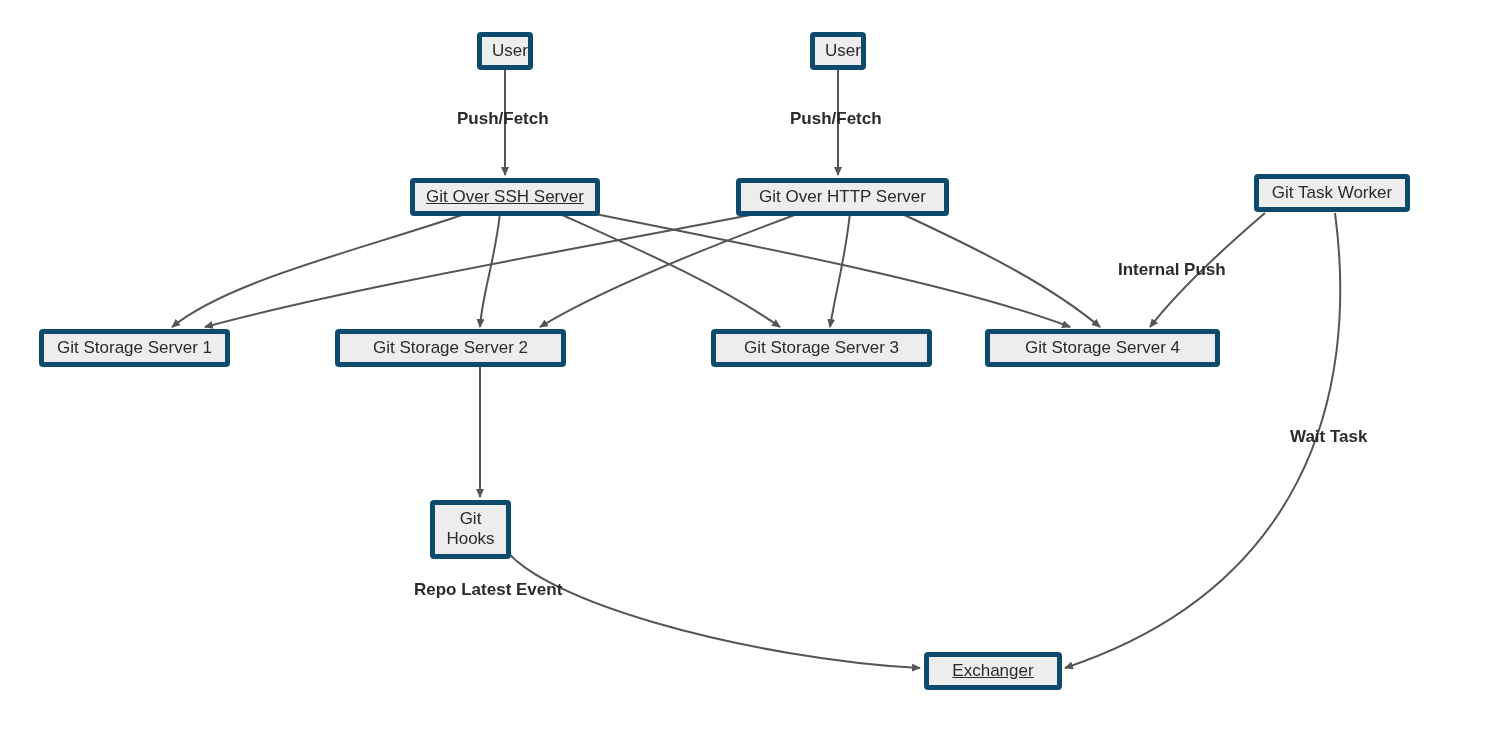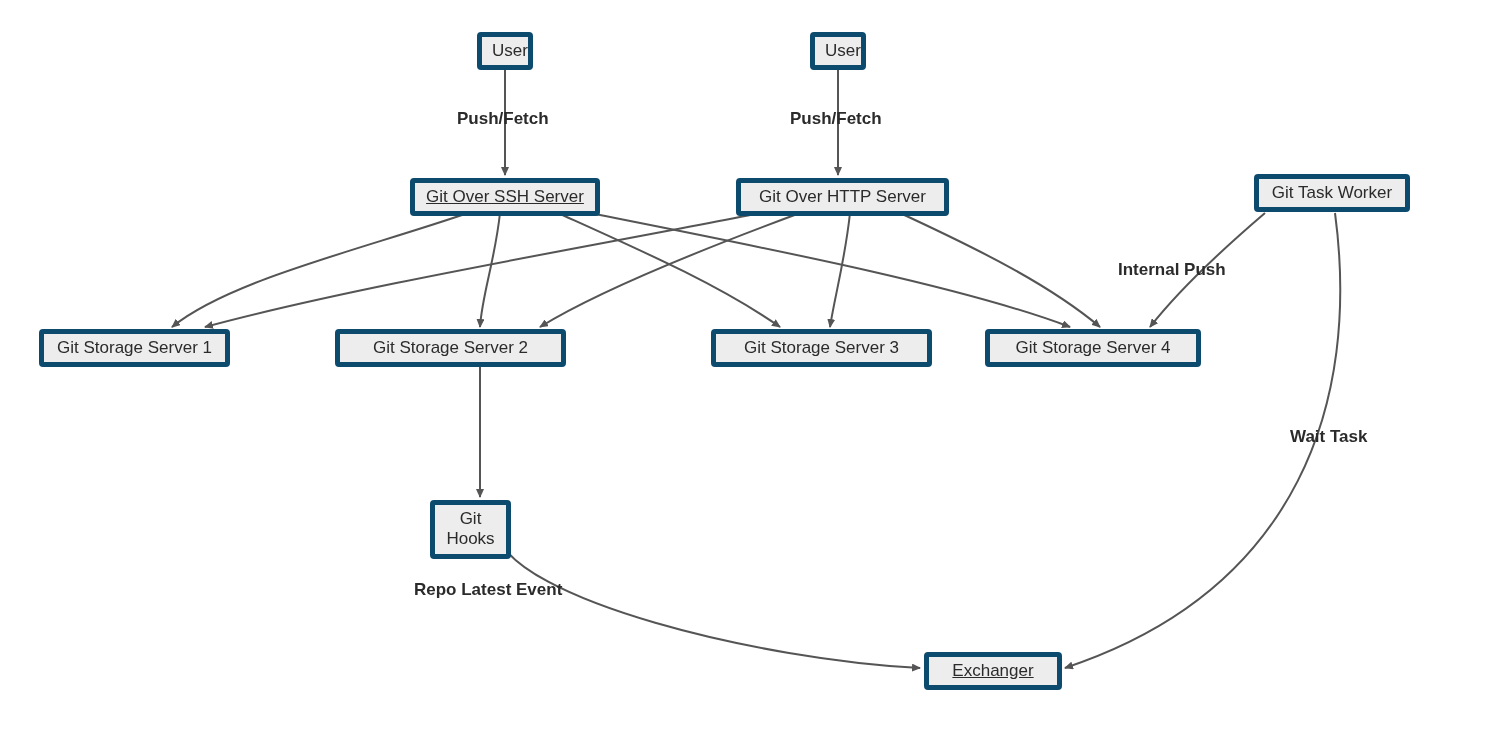--- a/index.html
+++ b/index.html
@@ -85,21 +85,21 @@
 
 <div class="node" style="left:410px; top:178px; width:190px;text-decoration:underline;">Git Over SSH Server</div>
 <div class="node" style="left:716px; top:178px; width:213px;margin-left:20px;">Git Over HTTP Server</div>
 <div class="node" style="left:1254px; top:174px; width:156px;">Git Task Worker</div>
 
 <div class="label" style="left:1118px; top:260px;">Internal Push</div>
 
 <div class="node" style="left:39px; top:329px; width:191px;">Git Storage Server 1</div>
 <div class="node" style="left:335px; top:329px; width:231px;">Git Storage Server 2</div>
 <div class="node" style="left:670px; top:329px; width:221px;margin-left:41px;">Git Storage Server 3</div>
-<div class="node" style="left:985px; top:329px; width:216px;">Git Storage Server 4</div>
+<div class="node" style="left:985px; top:329px; width:235px;">Git Storage Server 4</div>
 
 <div class="label" style="left:1290px; top:427px;">Wait Task</div>
 
 <div class="node" style="left:430px; top:500px; width:81px;">Git Hooks</div>
 
 <div class="label" style="left:414px; top:580px;">Repo Latest Event</div>
 
 <div class="node" style="left:924px; top:652px; width:138px;text-decoration:underline;">Exchanger</div>
 
 </body></html>

